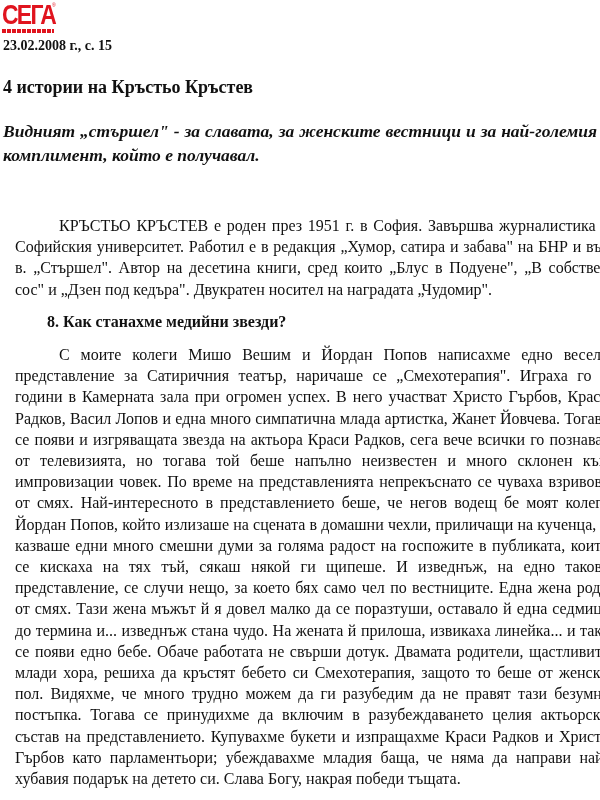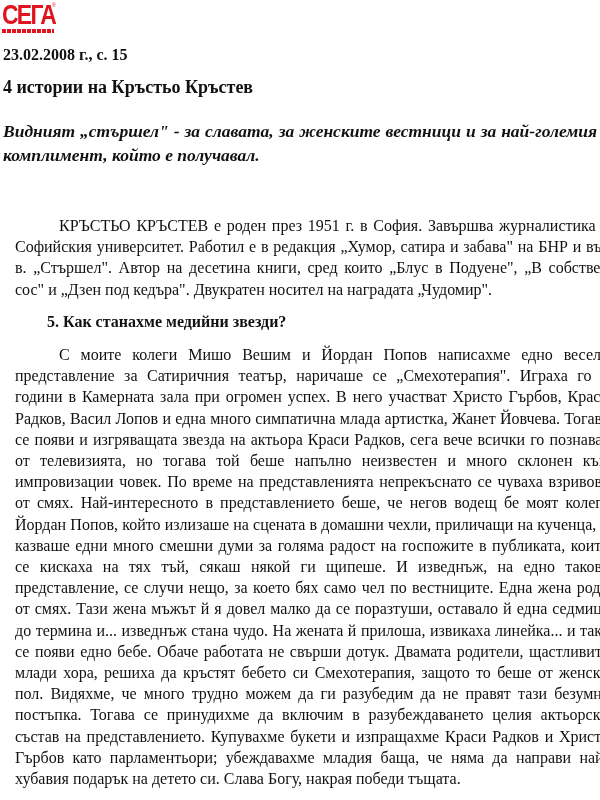--- a/index.html
+++ b/index.html
@@ -12,22 +12,22 @@
     font-size: 27px; color: #e0141e; letter-spacing: -2px;
     transform: scaleX(0.85); transform-origin: left top;
     display: block; line-height: 26px;
   }
   .logo-bar {
     position: absolute; left: 0; top: 27px; width: 52px; height: 4px;
     background: repeating-linear-gradient(90deg, #e0141e 0 4px, #fff 4px 5px);
   }
   .logo-reg { position: absolute; left: 50px; top: 0; font-size: 5px; color: #e0141e; font-family: "Liberation Sans", sans-serif; }
   .dateline {
-    position: absolute; left: 3px; top: 46px;
-    font-family: "Liberation Serif", serif; font-weight: bold; font-size: 16px;
+    position: absolute; left: 3px; top: 38px;
+    font-family: "Liberation Serif", serif; font-weight: bold; font-size: 14px;
   }
   .title {
     position: absolute; left: 3px; top: 77px;
     font-family: "Liberation Serif", serif; font-weight: bold; font-size: 18px;
   }
   .subtitle {
     position: absolute; left: 3px; top: 119px; width: 594px;
     font-family: "Liberation Serif", serif; font-weight: bold; font-style: italic;
     font-size: 17.5px; line-height: 24px; text-align: justify;
   }
@@ -53,15 +53,15 @@
 </div>
 
 <div class="dateline">23.02.2008 г., с. 15</div>
 
 <div class="title">4 истории на Кръстьо Кръстев</div>
 
 <div class="subtitle">Видният „стършел" - за славата, за женските вестници и за най-големия комплимент, който е получавал.</div>
 
 <p class="para p1">КРЪСТЬО КРЪСТЕВ е роден през 1951 г. в София. Завършва журналистика в Софийския университет. Работил е в редакция „Хумор, сатира и забава" на БНР и във в. „Стършел". Автор на десетина книги, сред които „Блус в Подуене", „В собствен сос" и „Дзен под кедъра". Двукратен носител на наградата „Чудомир".</p>
 
-<div class="section-head">5. Как станахме медийни звезди?</div>
+<div class="section-head">8. Как станахме медийни звезди?</div>
 
 <p class="para p2">С моите колеги Мишо Вешим и Йордан Попов написахме едно весело представление за Сатиричния театър, наричаше се „Смехотерапия". Играха го 5 години в Камерната зала при огромен успех. В него участват Христо Гърбов, Краси Радков, Васил Лопов и една много симпатична млада артистка, Жанет Йовчева. Тогава се появи и изгряващата звезда на актьора Краси Радков, сега вече всички го познават от телевизията, но тогава той беше напълно неизвестен и много склонен към импровизации човек. По време на представленията непрекъснато се чуваха взривове от смях. Най-интересното в представлението беше, че негов водещ бе моят колега Йордан Попов, който излизаше на сцената в домашни чехли, приличащи на кученца, и казваше едни много смешни думи за голяма радост на госпожите в публиката, които се кискаха на тях тъй, сякаш някой ги щипеше. И изведнъж, на едно такова представление, се случи нещо, за което бях само чел по вестниците. Една жена роди от смях. Тази жена мъжът й я довел малко да се поразтуши, оставало й една седмица до термина и... изведнъж стана чудо. На жената й прилоша, извикаха линейка... и така се появи едно бебе. Обаче работата не свърши дотук. Двамата родители, щастливите млади хора, решиха да кръстят бебето си Смехотерапия, защото то беше от женски пол. Видяхме, че много трудно можем да ги разубедим да не правят тази безумна постъпка. Тогава се принудихме да включим в разубеждаването целия актьорски състав на представлението. Купувахме букети и изпращахме Краси Радков и Христо Гърбов като парламентьори; убеждавахме младия баща, че няма да направи най-хубавия подарък на детето си. Слава Богу, накрая победи тъщата.</p>
 
 </body></html>

